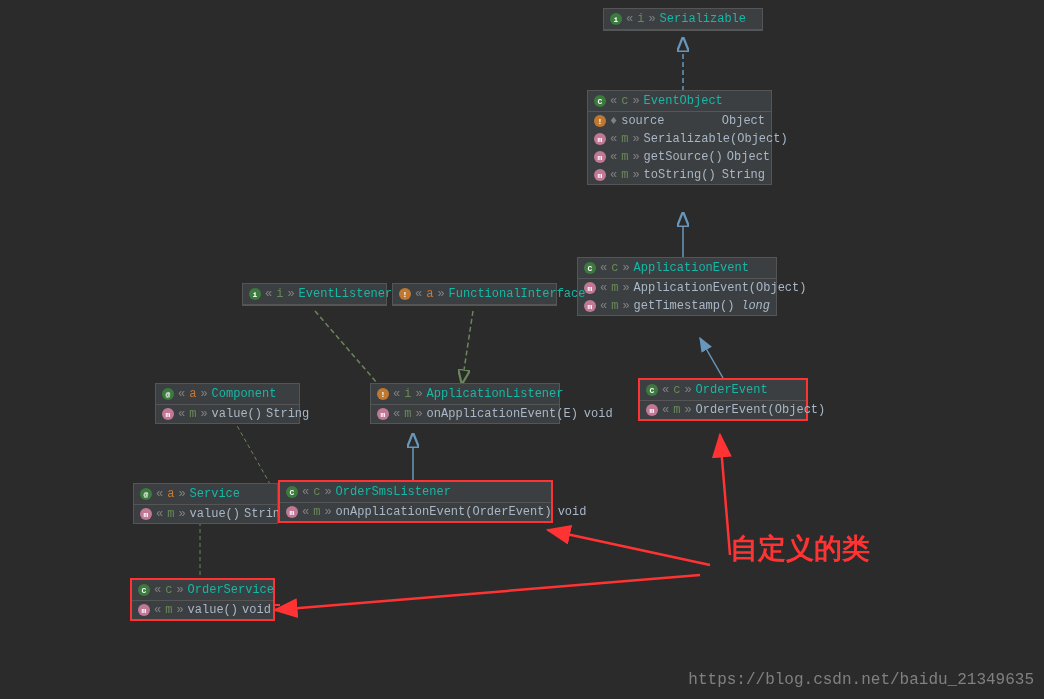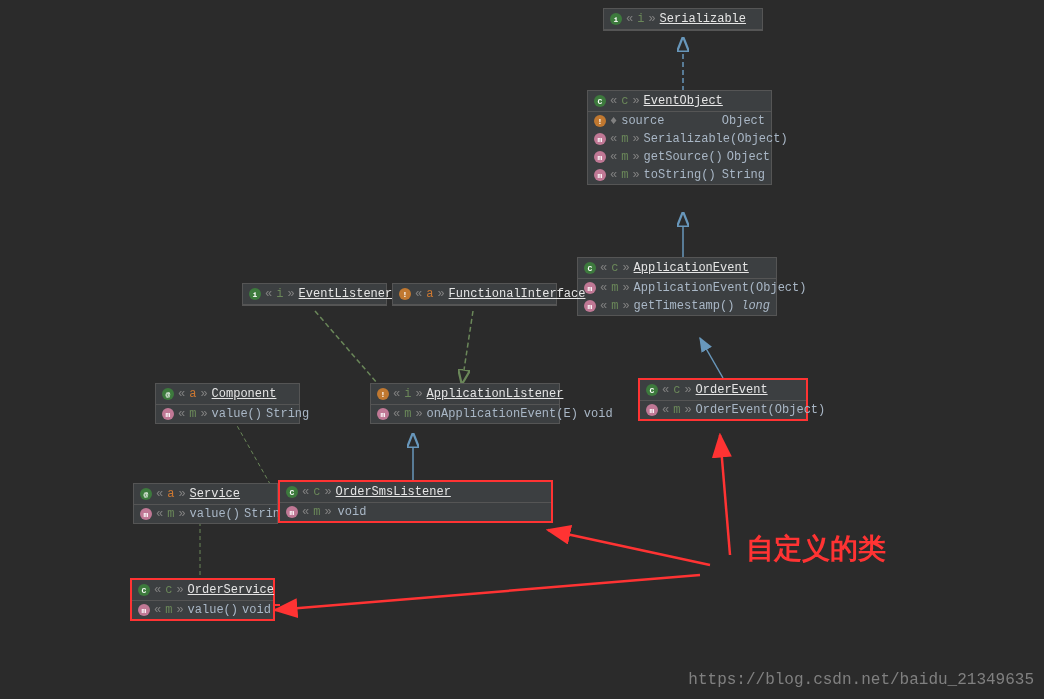--- a/index.html
+++ b/index.html
@@ -55,21 +55,21 @@
       color: white;
     }
 
     .icon-circle.green { background-color: #3d7a3d; }
     .icon-circle.orange { background-color: #c07830; }
     .icon-circle.pink { background-color: #c07895; }
 
     .kw-green { color: #6a8759; }
     .kw-orange { color: #cc7832; }
     .kw-gray { color: #808080; }
-    .text-white { color: #e5e5e5; text-decoration: underline; }
+    .text-white { color: #14b8a6; }
 
     svg.arrows {
       position: absolute;
       top: 0;
       left: 0;
       width: 1044px;
       height: 699px;
       pointer-events: none;
     }
 
@@ -306,20 +306,21 @@
     <span class="kw-gray">«</span>
       <span class="kw-green">c</span>
       <span class="kw-gray">»</span>
     <span class="text-white">OrderSmsListener</span>
   </div>
   <div class="uml-row">
     <span class="icon-circle pink">m</span>
     <span class="kw-gray">«</span>
       <span class="kw-green">m</span>
       <span class="kw-gray">»</span>
+    <span>onApplicationEvent(OrderEvent)</span>
     <span style="margin-left:2px;">void</span>
   </div>
 </div>
 
 <div class="uml-box highlighted" style="left:130px; top:578px; width:145px;">
   <div class="uml-header">
     <span class="icon-circle green">C</span>
     <span class="kw-gray">«</span>
       <span class="kw-green">c</span>
       <span class="kw-gray">»</span>
@@ -328,15 +329,15 @@
   <div class="uml-row">
     <span class="icon-circle pink">m</span>
     <span class="kw-gray">«</span>
       <span class="kw-green">m</span>
       <span class="kw-gray">»</span>
     <span>value()</span>
     <span style="margin-left:auto;">void</span>
   </div>
 </div>
 
-<div class="annotation-text" style="left:746px; top:530px;">自定义的类</div>
+<div class="annotation-text" style="left:730px; top:530px;">自定义的类</div>
 
 <div class="watermark">https://blog.csdn.net/baidu_21349635</div>
 
 </body></html>

